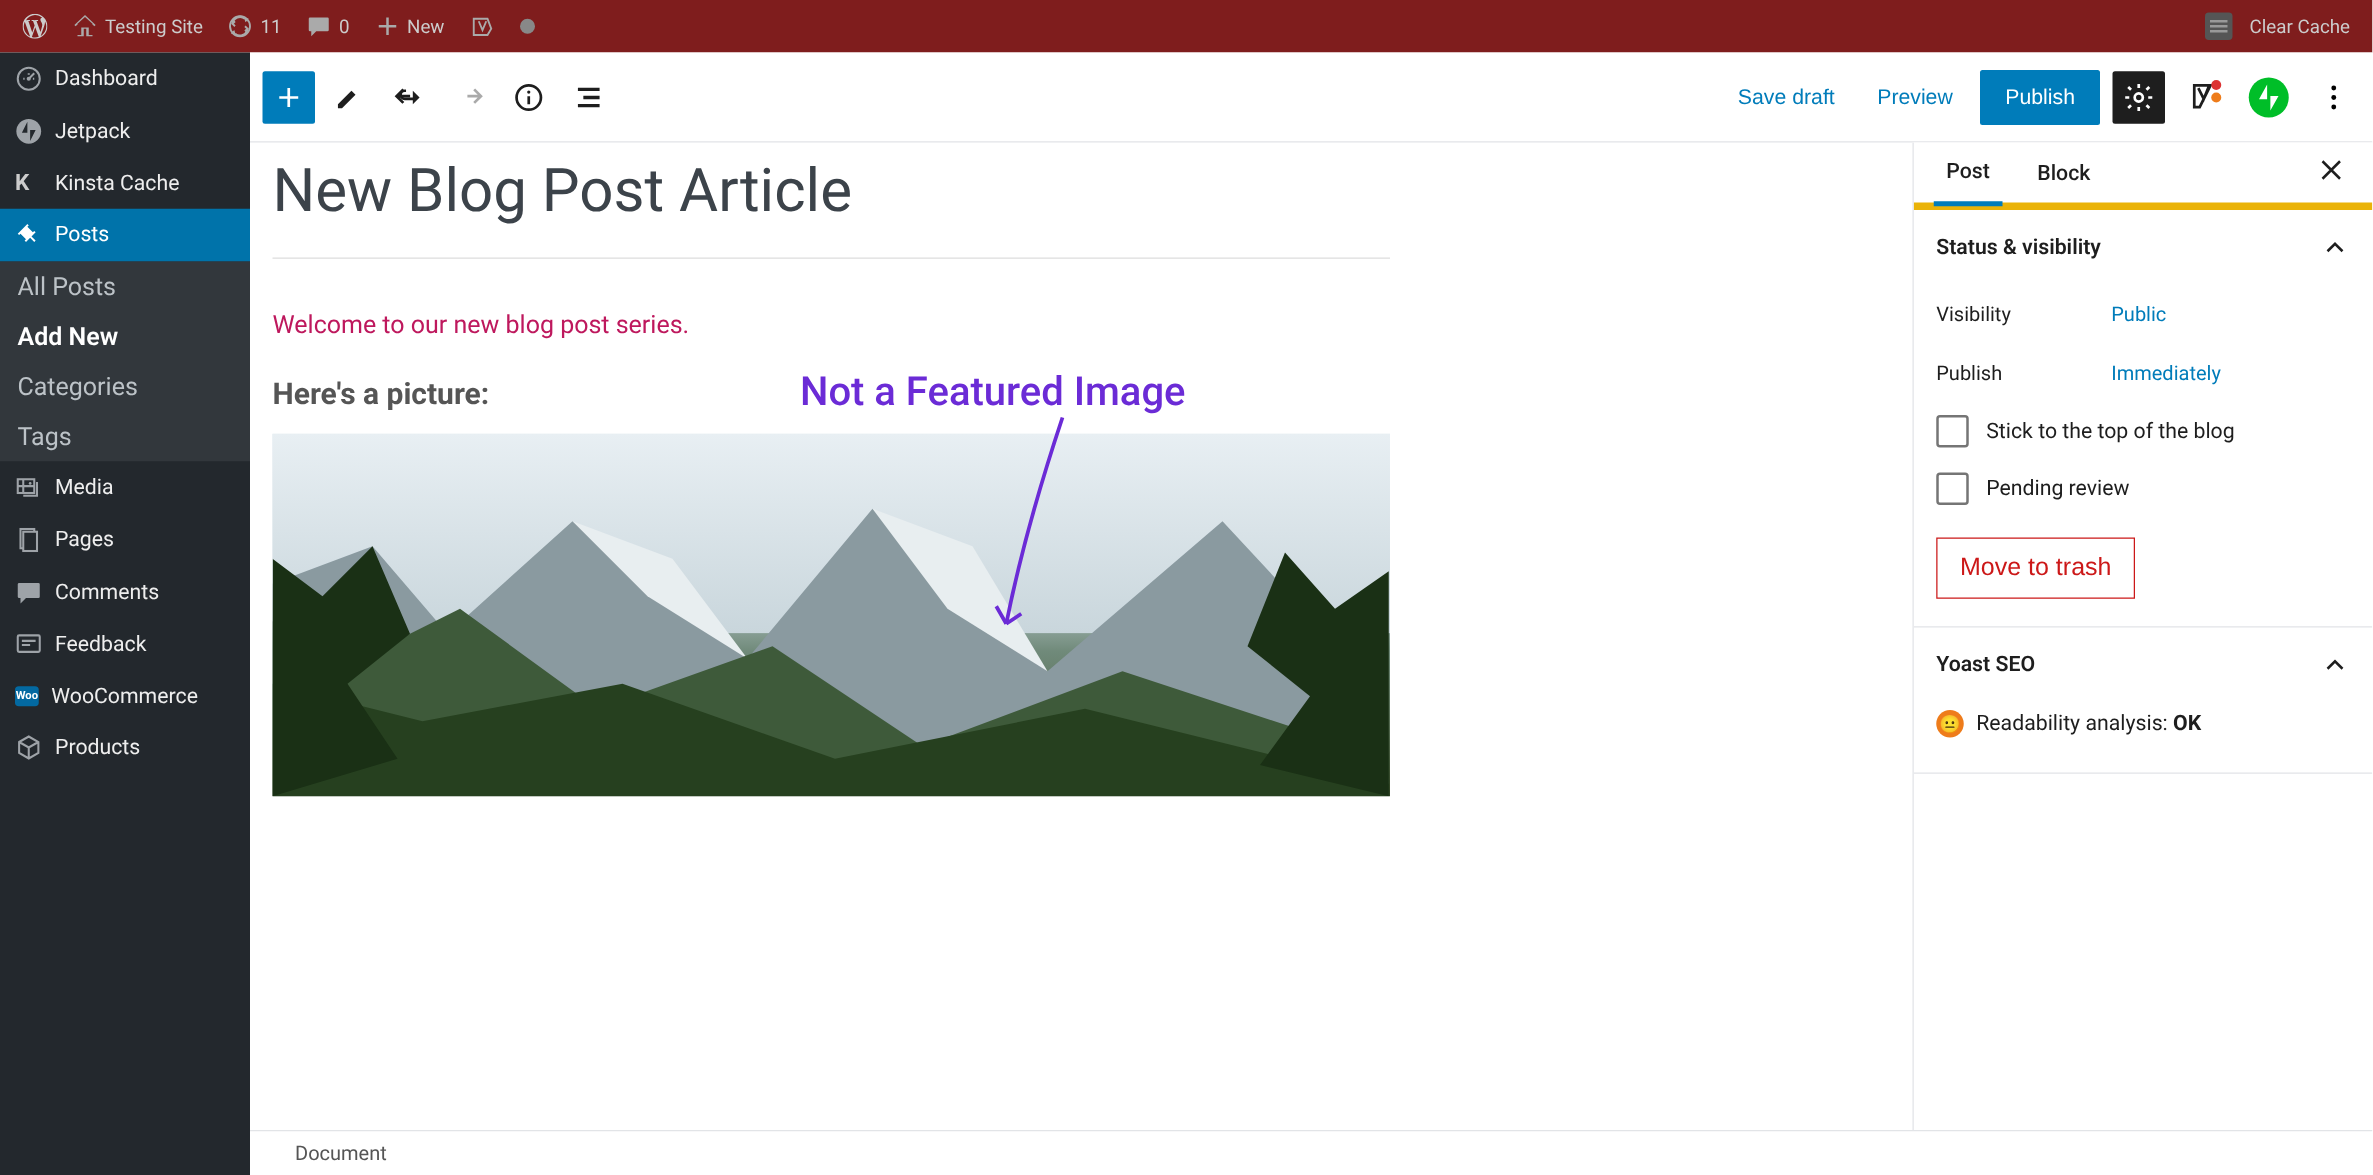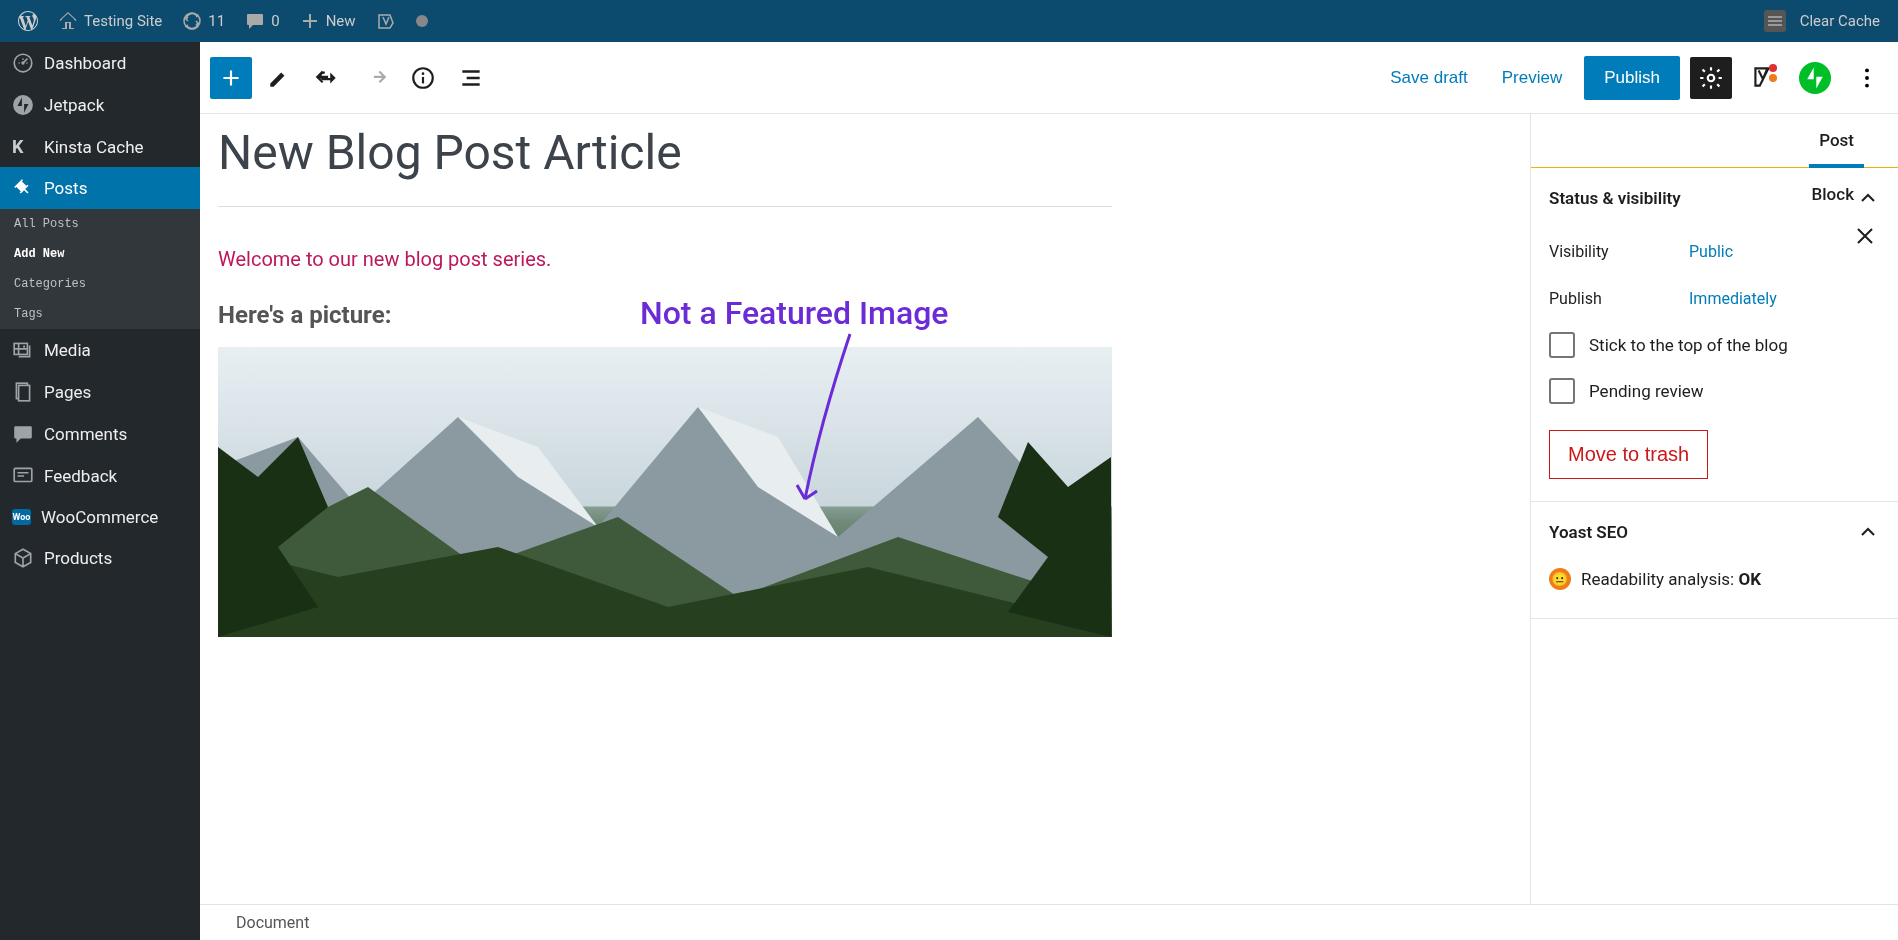--- a/index.html
+++ b/index.html
@@ -1,33 +1,33 @@
 <!DOCTYPE html>
 <html><head>
 <meta charset="utf-8">
 <style>
 * { box-sizing: border-box; margin: 0; padding: 0; }
 body { font-family: -apple-system, BlinkMacSystemFont, "Segoe UI", Roboto, sans-serif; font-size: 14px; color: #1e1e1e; overflow: hidden; }
 
 
-.adminbar { height: 42px; background: #0c4a6e; color: #eee; display: flex; align-items: center; padding: 0 8px; font-size: 15px; }
+.adminbar { height: 42px; background: #7f1d1d; color: #eee; display: flex; align-items: center; padding: 0 8px; font-size: 15px; }
 .adminbar .ab-item { display: flex; align-items: center; height: 42px; padding: 0 10px; color: #ccc; cursor: pointer; gap: 6px; }
 .adminbar .spacer { flex: 1; }
 .adminbar svg { width: 20px; height: 20px; fill: currentColor; }
 .ab-badge { background: #555; width: 22px; height: 22px; display: inline-flex; align-items: center; justify-content: center; border-radius: 3px; margin-right: 8px; }
 
 
 .wrap { display: flex; height: calc(100vh - 42px); }
 .adminmenu { width: 200px; background: #23282d; color: #eee; font-size: 16px; overflow: hidden; }
 .adminmenu .menu-item { display: flex; align-items: center; gap: 10px; padding: 10px 12px; color: #eee; cursor: pointer; position: relative; }
 .adminmenu .menu-item.top { font-size: 17px; }
 .adminmenu .menu-item.current { background: #0073aa; color: #fff; }
 .adminmenu .menu-item.current::after { content:""; position:absolute; right:-10px; top:50%; margin-top:-10px; border:10px solid transparent; border-right-color:#fff; }
 .adminmenu .submenu { background: #32373c; }
-.adminmenu .submenu .menu-item { padding: 8px 12px 8px 14px; font-size: 12px; color: #bcc2c7; font-family: Liberation Mono, monospace; }
+.adminmenu .submenu .menu-item { padding: 8px 12px 8px 14px; font-size: 20px; color: #bcc2c7; }
 .adminmenu .submenu .menu-item.sub-current { color: #fff; font-weight: 600; }
 .adminmenu svg { width: 22px; height: 22px; fill: currentColor; flex-shrink: 0; }
 .woo-box { width:19px; height:16px; background:#0369a1; color:#fff; font-size:9px; font-weight:bold; display:inline-flex; align-items:center; justify-content:center; border-radius:3px; flex-shrink:0; }
 .k-letter { width:22px; font-weight:bold; font-size:18px; color:#ccc; flex-shrink:0; text-align: left; }
 
 
 .editor { flex: 1; background: #fff; display: flex; flex-direction: column; min-width: 0; }
 .editor-topbar { height: 72px; border-bottom: 1px solid #e2e4e7; display: flex; align-items: center; padding: 0 10px; gap: 4px; justify-content: space-between; }
 .toolbar-left { display: flex; align-items: center; gap: 6px; }
 .toolbar-right { display: flex; align-items: center; gap: 10px; margin-left: auto; }
@@ -48,21 +48,21 @@
 .block-h3 { font-size: 24px; font-weight: 700; color: #555; margin-bottom: 18px; }
 .annotation { position: absolute; top: 180px; left: 440px; pointer-events: none; }
 .annotation-text { color: #6b2bd6; font-size: 32px; font-weight: 500; white-space: nowrap; }
 .annotation svg { position: absolute; top: 30px; left: 150px; }
 .img-placeholder { width: 100%; height: 290px; background: linear-gradient(180deg, #dbe6ec 0%, #cad7de 40%, #708a7a 60%, #556b52 80%, #2d4020 100%); position: relative; overflow: hidden; }
 .footer-tab { height: 36px; border-top: 1px solid #e2e4e7; display: flex; align-items: center; padding-left: 24px; font-size: 16px; color: #555; }
 .footer-tab span { padding: 6px 12px; cursor: pointer; }
 
 
 .sidebar { width: 368px; border-left: 1px solid #e2e4e7; overflow-y: auto; background: #fff; }
-.sidebar-tabs { display: flex; border-bottom: 1px solid #eab308; padding: 0 16px; align-items: flex-end; height: 54px; flex-direction: column; }
+.sidebar-tabs { display: flex; border-bottom: 6px solid #eab308; padding: 0 16px; align-items: center; height: 54px; }
 .sidebar-tab { padding: 16px 10px 14px; font-size: 17px; color: #1e1e1e; cursor: pointer; margin-right: 18px; font-weight: 500; }
 .sidebar-tab.active { border-bottom: 4px solid #007cba; }
 .sidebar-close { margin-left: auto; font-size: 20px; cursor: pointer; padding: 8px; }
 .panel { border-bottom: 1px solid #e2e4e7; }
 .panel-header { display: flex; justify-content: space-between; align-items: center; padding: 18px 18px; cursor: pointer; }
 .panel-header h3 { font-size: 17px; font-weight: 600; }
 .panel-header svg { width: 24px; height: 24px; }
 .panel-body { padding: 0 18px 22px; }
 .panel-row { display: flex; padding: 14px 0; font-size: 16px; }
 .panel-row .label { width: 140px; color: #1e1e1e; }

